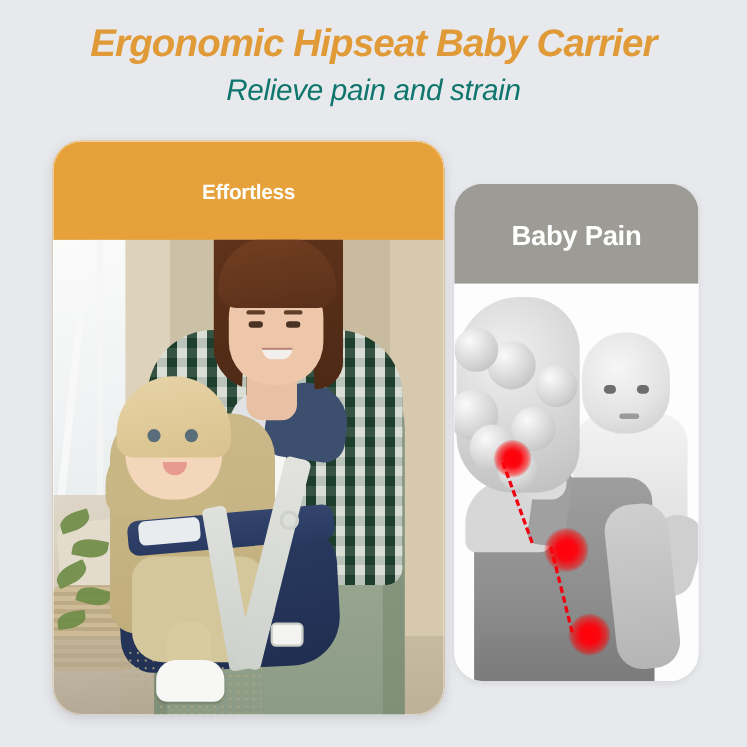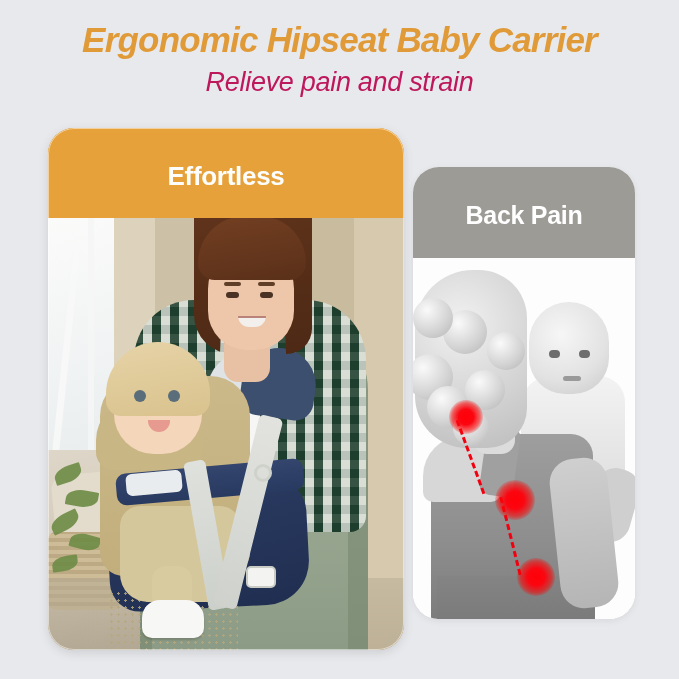--- a/index.html
+++ b/index.html
@@ -27,21 +27,21 @@
     font-weight: bold;
     letter-spacing: -0.8px;
     color: #e09a38;
     line-height: 44px;
     white-space: nowrap;
   }
   .subtitle {
     margin-top: 3px;
     font-size: 27px;
     font-weight: 400;
-    color: #be185d;
+    color: #0f766e;
     line-height: 34px;
     letter-spacing: -0.3px;
     white-space: nowrap;
   }
 
   
   .card {
     position: absolute;
     overflow: hidden;
   }
@@ -86,21 +86,21 @@
     z-index: 2;
   }
   .card-easy .band {
     position: absolute; top: 0; left: 0;
     width: 100%; height: 90px;
     background: #e6a13a;
     display: flex; align-items: center; justify-content: center;
   }
   .card-easy .band-label {
     color: #fdfdfb;
-    font-size: 26px;
+    font-size: 19px;
     font-weight: bold;
     letter-spacing: -0.3px;
     line-height: 32px;
     padding-top: 6px;
   }
   .card-easy .photo {
     position: absolute;
     top: 90px; left: 0; right: 0; bottom: 0;
     overflow: hidden;
     background: #cdbb9f;
@@ -282,21 +282,21 @@
 
 <div class="page">
 
   <div class="header">
     <div class="title">Ergonomic Hipseat Baby Carrier</div>
     <div class="subtitle">Relieve pain and strain</div>
   </div>
 
   <div class="card card-pain">
     <div class="band">
-      <span class="band-label">Back Pain</span>
+      <span class="band-label">Baby Pain</span>
     </div>
     <div class="photo">
       <div class="ph-pain-bg"></div>
 
       <div class="p-babybody"></div>
       <div class="p-babyhead"></div>
       <div class="p-babyeye-l"></div>
       <div class="p-babyeye-r"></div>
       <div class="p-babymouth"></div>
       <div class="p-babyarm"></div>

